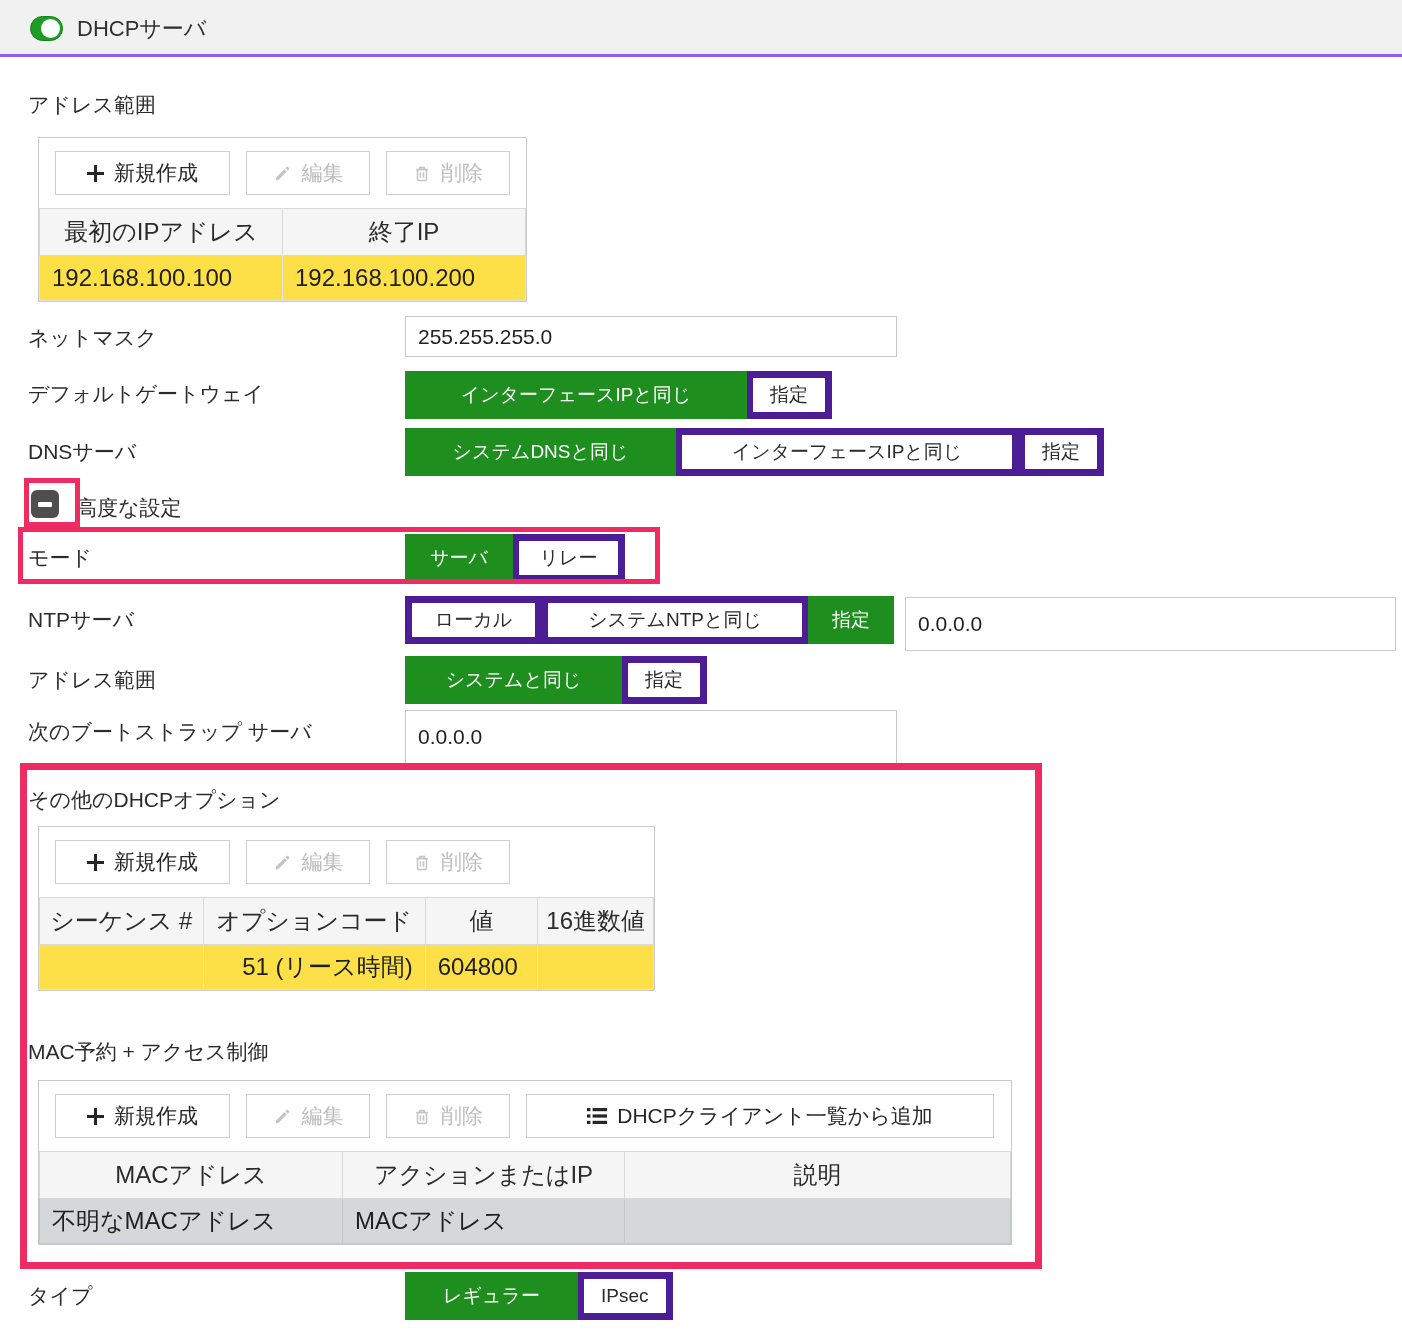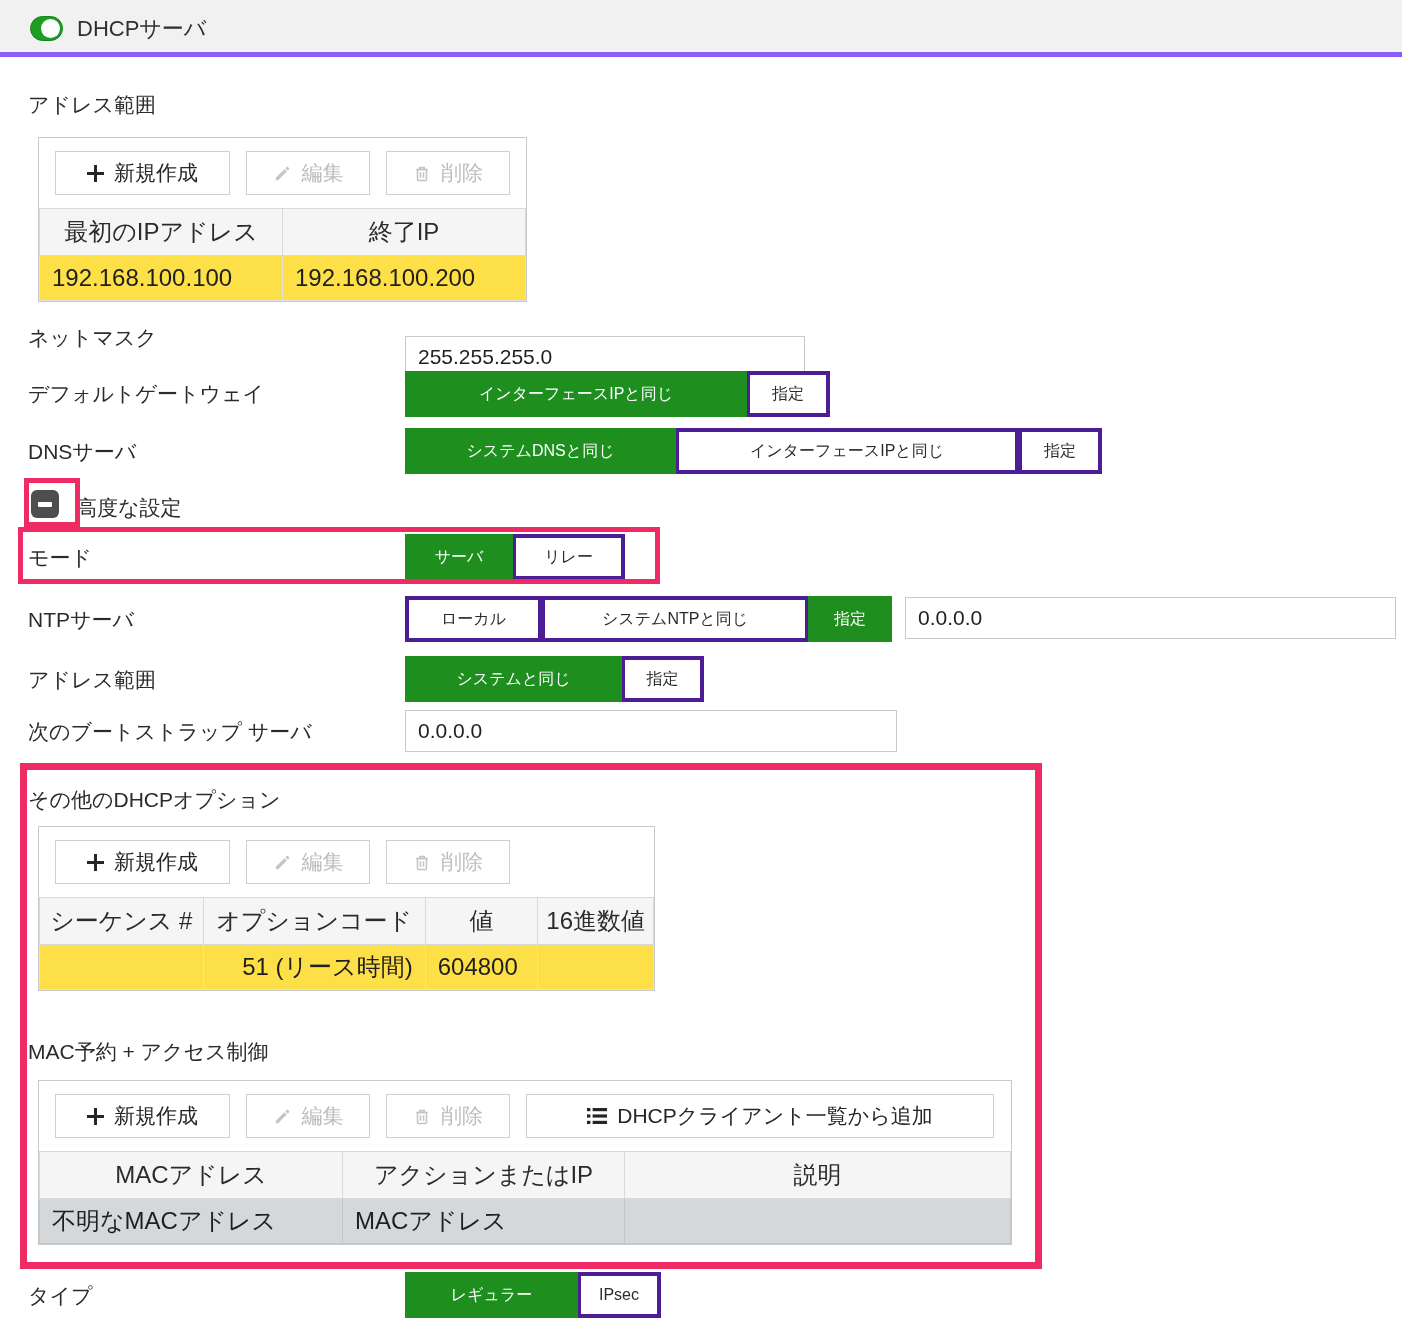--- a/index.html
+++ b/index.html
@@ -9,47 +9,47 @@
     --rowsel:#d5d8db;
   }
   *{box-sizing:border-box;margin:0;padding:0}
   html,body{width:1402px;height:1332px}
   body{
     position:relative;background:#fff;
     font-family:"Liberation Sans","DejaVu Sans",sans-serif;
     font-size:21px;color:#2b2b2b;overflow:hidden;
   }
   
-  .topbar{position:absolute;left:0;top:0;width:1402px;height:57px;background:#f1f1f1;border-bottom:5px solid #8b5cf6}
+  .topbar{position:absolute;left:0;top:0;width:1402px;height:57px;background:#f1f1f1;border-bottom:3px solid #8b5cf6}
   .toggle{position:absolute;left:30px;top:16px;width:33px;height:25px;border-radius:13px;background:var(--toggle-green);border:1px solid #12851a;cursor:pointer}
   .knob{position:absolute;right:2px;top:2px;width:19px;height:19px;border-radius:50%;background:#fff}
   .apptitle{position:absolute;left:77px;top:0;line-height:57px;font-size:22px;color:#2f2f2f}
   
   .flabel{position:absolute;left:28px;white-space:nowrap;color:#2b2b2b}
   
   .tablebox{position:absolute;background:#fff;border:1px solid #c9c9c9}
   .toolbar{display:flex;gap:16px;padding:13px 16px;align-items:center}
   .tbtn{display:inline-flex;align-items:center;justify-content:center;gap:10px;height:44px;padding:0 20px;
         background:#fff;border:1px solid #cfcfcf;font-size:21px;color:#262626;cursor:pointer;white-space:nowrap;font-family:inherit}
   .tbtn .ic{display:inline-flex;color:#262626}
   .tbtn.disabled{color:#bdbdbd;cursor:default}
   .tbtn.disabled .ic{color:#c4c4c4}
   .grid{border-collapse:collapse;width:100%;font-size:24px}
   .grid th{background:#f5f5f5;border:1px solid #d9d9d9;height:47px;font-weight:400;text-align:center;padding:0 8px;color:#2b2b2b;white-space:nowrap}
   .grid td{border:1px solid #e2e2e2;height:45px;padding:0 12px;color:#1f1f1f;background:#fde047;white-space:nowrap}
   .grid td.ar{text-align:right;}
   .grid tr.rowsel td{background:var(--rowsel);border-color:#c3c7ca}
   
   .seg{position:absolute;display:flex;align-items:stretch}
-  .opt{height:46px;display:inline-flex;align-items:center;justify-content:center;padding:17px 17px;font-size:16px;
-       background:#fff;border:4px solid #4c1d95;color:#2b2b2b;cursor:pointer;white-space:nowrap;font-family:inherit}
+  .opt{height:46px;display:inline-flex;align-items:center;justify-content:center;padding:17px 17px;font-size:19px;
+       background:#fff;border:7px solid #4c1d95;color:#2b2b2b;cursor:pointer;white-space:nowrap;font-family:inherit}
   .opt + .opt{margin-left:-1px}
   .opt.sel{background:var(--green);border-color:var(--green);color:#fff;z-index:1}
   
-  .tinput{position:absolute;height:42px;border:1px solid #c9c9c9;background:#fff;font-size:21px;
+  .tinput{position:absolute;height:54px;border:1px solid #c9c9c9;background:#fff;font-size:21px;
           padding:0 12px;color:#1f1f1f;font-family:inherit;outline:none}
   
   .advbtn{position:absolute;left:31px;top:490px;width:28px;height:28px;background:#4e4e4e;border:none;border-radius:6px;
           display:flex;align-items:center;justify-content:center;cursor:pointer}
   .minusbar{width:14px;height:5px;background:#fff;border-radius:1px}
   
   .hlbox{position:absolute;border:5px solid var(--pink);pointer-events:none;z-index:5;background:transparent}
 </style>
 </head>
 <body>
@@ -106,21 +106,21 @@
     <tbody>
       <tr>
         <td>192.168.100.100</td>
         <td>192.168.100.200</td>
       </tr>
     </tbody>
   </table>
 </div>
 
 <div class="flabel" style="top:324px">ネットマスク</div>
-<input class="tinput" style="left: 405px; top: 316px; width: 400px; height: 41px; margin-top: 20px;" value="255.255.255.0">
+<input class="tinput" style="left: 405px; top: 316px; width: 492px; height: 41px;" value="255.255.255.0">
 
 <div class="flabel" style="top:380px">デフォルトゲートウェイ</div>
 <div class="seg" style="left:405px;top:371px">
   <button class="opt sel" style="min-width:342px">インターフェースIPと同じ</button>
   <button class="opt" style="min-width:84px">指定</button>
 </div>
 
 <div class="flabel" style="top:438px">DNSサーバ</div>
 <div class="seg" style="left:405px;top:428px">
   <button class="opt sel" style="min-width:271px">システムDNSと同じ</button>

